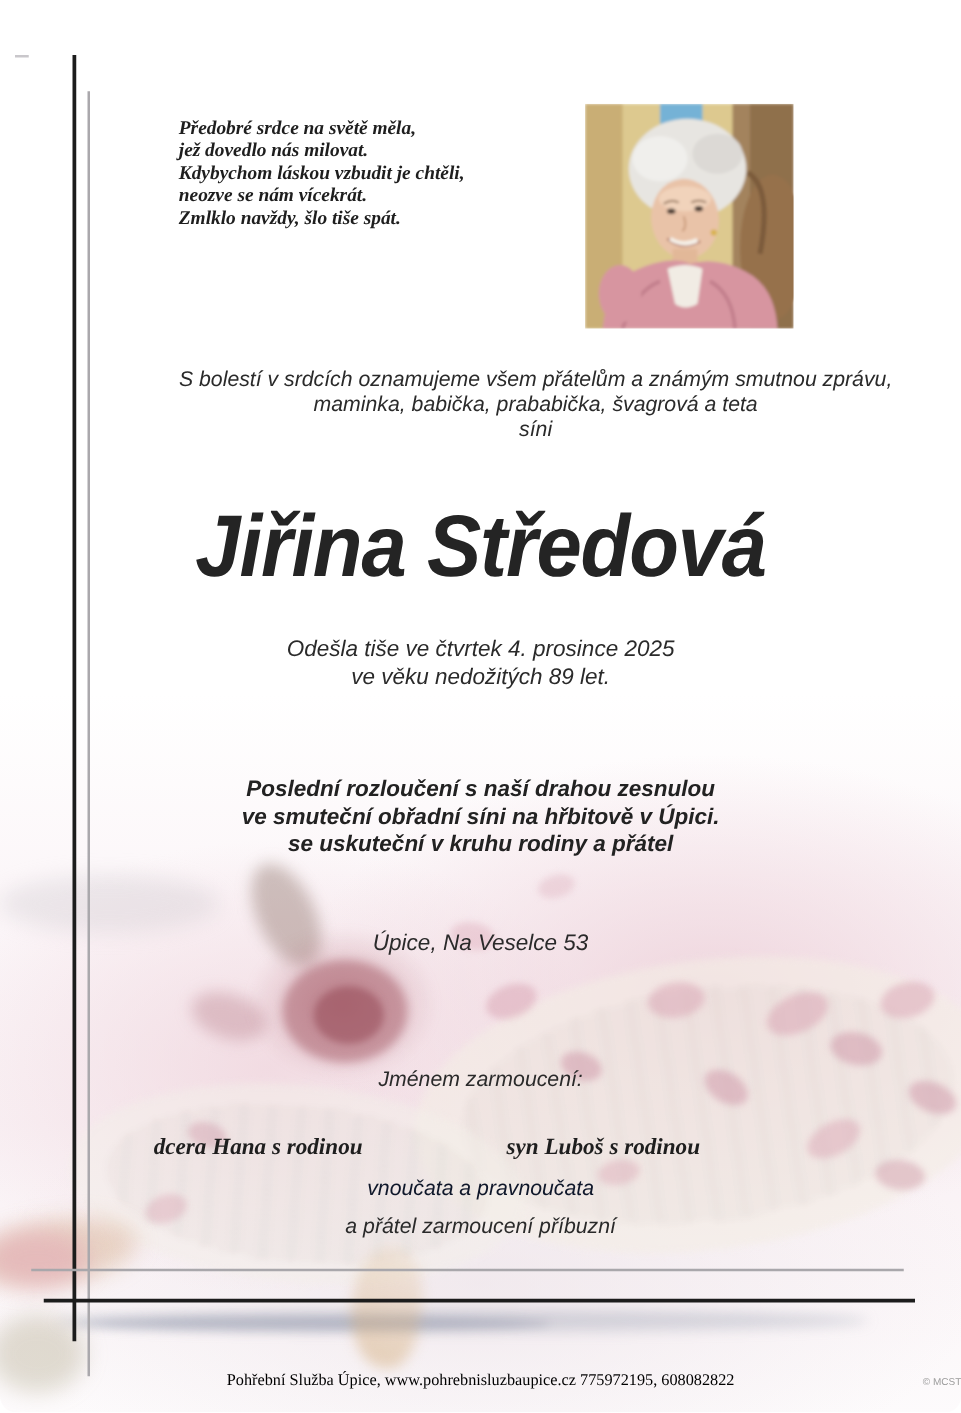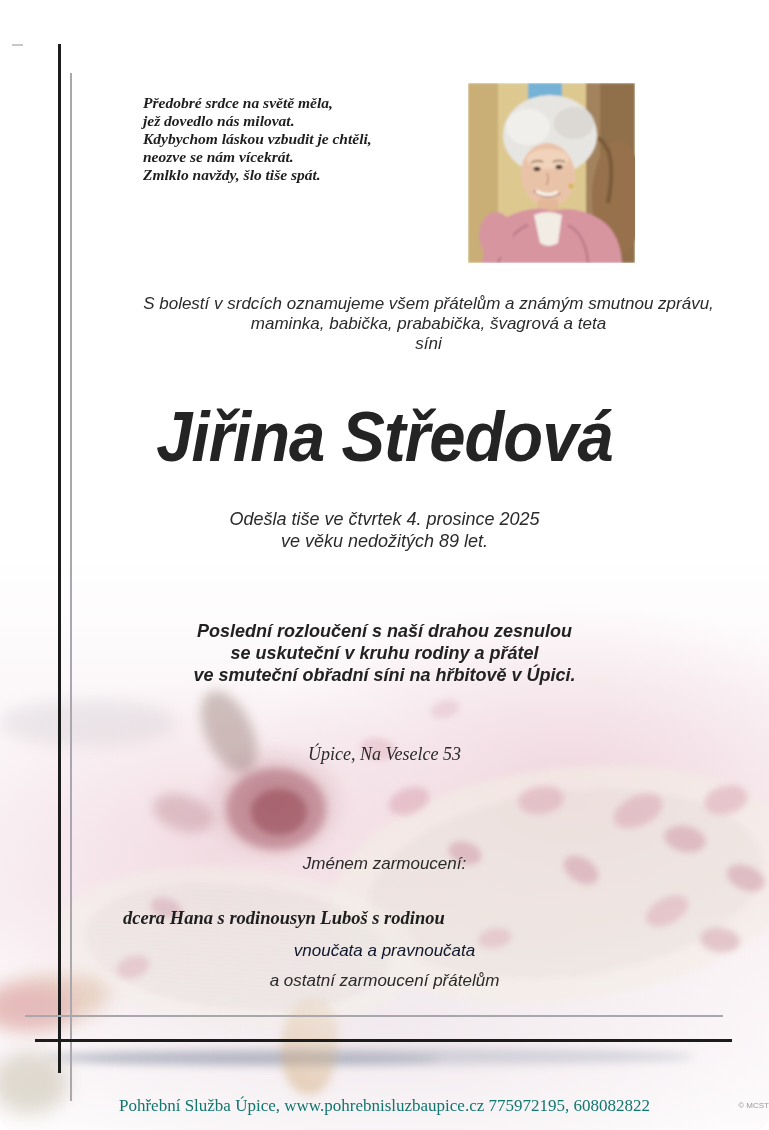--- a/index.html
+++ b/index.html
@@ -48,29 +48,29 @@
   .photo{left:468px;top:83px;width:167px;height:180px;overflow:hidden;}
   
   .poem{left:143px;top:94px;font-family:"Liberation Serif",serif;font-weight:bold;font-style:italic;
     font-size:15.5px;line-height:18px;color:#1e1e1e;}
   .center{left:0;width:769px;text-align:center;}
   .announce{top:294px;font-style:italic;font-size:17px;line-height:20px;color:#2a2a2a;margin-left:44px;}
   .name{top:398px;font-weight:bold;font-style:italic;font-size:70px;line-height:78px;color:#242424;
     letter-spacing:-1px;transform:scaleX(.93);transform-origin:50% 50%;}
   .death{top:508px;font-style:italic;font-size:18px;line-height:22px;color:#2a2a2a;}
   .farewell{top:620px;font-style:italic;font-weight:bold;font-size:18px;line-height:22px;color:#222;}
-  .address{top:744px;font-style:italic;font-size:18px;color:#2a2a2a;font-family:Liberation Serif, serif;}
+  .address{top:744px;font-style:italic;font-size:18px;color:#2a2a2a;}
   .jmenem{top:854px;font-style:italic;font-size:17px;color:#2a2a2a;}
-  .names-row{left:0;top:908px;width:673px;display:flex;justify-content:flex-start;
+  .names-row{left:0;top:908px;width:673px;display:flex;justify-content:space-between;
     font-family:"Liberation Serif",serif;font-weight:bold;font-style:italic;font-size:18.5px;color:#1e1e1e;}
   .names-row .left{margin-left:123px;}
-  .names-row .right{margin-right:87px;}
+  .names-row .right{margin-right:113px;}
   .vnoucata{top:941px;font-style:italic;font-size:17px;color:#0f172a;}
   .ostatni{top:971px;font-style:italic;font-size:17px;color:#2a2a2a;}
-  .footer{top:1096px;font-family:"Liberation Serif",serif;font-size:17px;color:#0f766e;}
+  .footer{top:1096px;font-family:"Liberation Serif",serif;font-size:13px;color:#000000;}
   .watermark{right:0;top:1101px;font-size:8px;color:#9a9a9a;}
 </style>
 </head>
 <body>
 
 <div class="card">
 
   <div class="abs bg-zone"></div>
   <div class="blob table-edge"></div>
   <div class="blob rose-stem"></div>
@@ -167,30 +167,30 @@
 
   <div class="abs center name">Jiřina Středová</div>
 
   <div class="abs center death">
     <div>Odešla tiše ve čtvrtek 4. prosince 2025</div>
     <div>ve věku nedožitých 89 let.</div>
   </div>
 
   <div class="abs center farewell">
     <div>Poslední rozloučení s naší drahou zesnulou</div>
+    <div>ve smuteční obřadní síni na hřbitově v Úpici.</div>
     <div>se uskuteční v kruhu rodiny a přátel</div>
-    <div>ve smuteční obřadní síni na hřbitově v Úpici.</div>
   </div>
 
   <div class="abs center address">Úpice, Na Veselce 53</div>
 
   <div class="abs center jmenem">Jménem zarmoucení:</div>
   <div class="abs names-row">
     <span class="left">dcera Hana s rodinou</span>
     <span class="right">syn Luboš s rodinou</span>
   </div>
   <div class="abs center vnoucata">vnoučata a pravnoučata</div>
-  <div class="abs center ostatni">a ostatní zarmoucení přátelům</div>
+  <div class="abs center ostatni">a přátel zarmoucení příbuzní</div>
 
   <div class="abs center footer">Pohřební Služba Úpice, www.pohrebnisluzbaupice.cz 775972195, 608082822</div>
   <div class="abs watermark">© MCST</div>
 
 </div>
 
 </body></html>

